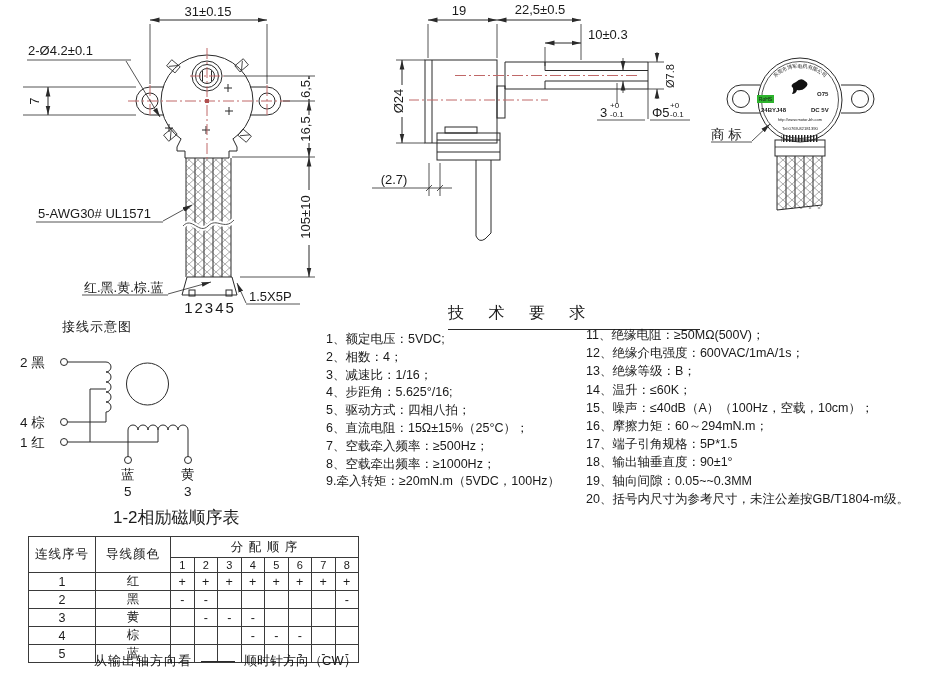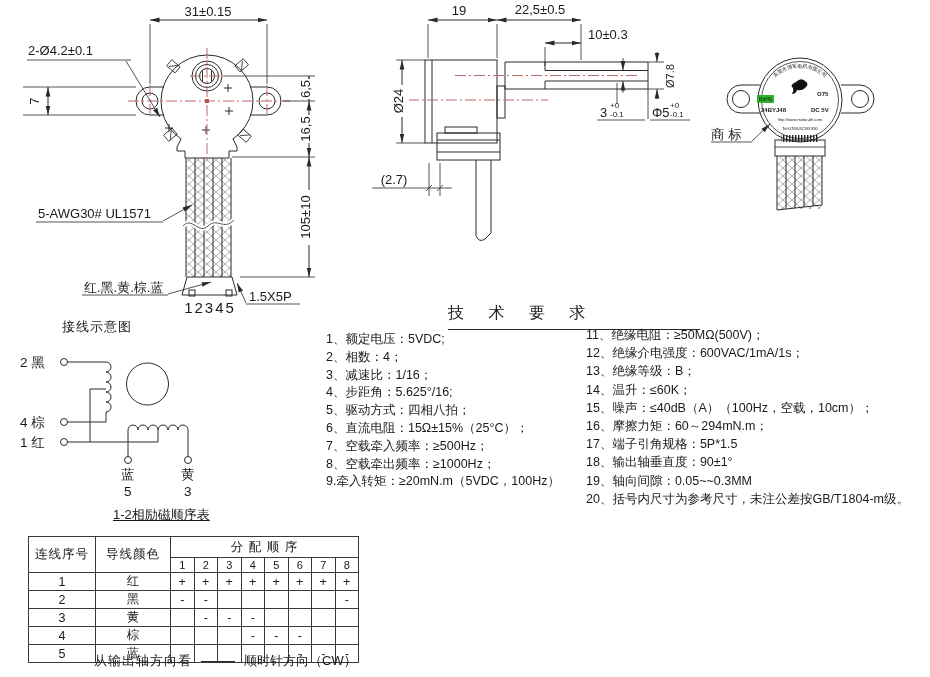--- a/index.html
+++ b/index.html
@@ -14,21 +14,21 @@
   .small{font-size:11px;}
   .whitebg{fill:#ffffff;stroke:none;}
   .tech-title{position:absolute;left:448px;top:303px;width:252px;text-align:left;
       font-size:16px;letter-spacing:10px;border-bottom:1.5px solid #2a2a2a;padding-bottom:5px;}
   .tech-col{position:absolute;font-size:12.5px;white-space:nowrap;}
   .tech-col div{height:17.8px;line-height:17.8px;}
   #tech-left{left:326px;top:331px;width:275px;}
   #tech-right{left:586px;top:326px;width:344px;}
   #tech-right div{height:18.2px;line-height:18.2px;}
   .wiring-title{position:absolute;left:62px;top:318px;font-size:13px;letter-spacing:1px;text-align:right;}
-  .wiring-subtitle{position:absolute;left:113px;top:506px;font-size:13px;text-decoration:underline;}
+  .wiring-subtitle{position:absolute;left:113px;top:506px;font-size:17px;}
   #seq-table{position:absolute;left:28px;top:536px;border-collapse:collapse;table-layout:fixed;padding-left:28px;}
   #seq-table td,#seq-table th{border:1px solid #3a3a3a;text-align:center;vertical-align:middle;
       font-weight:normal;padding:0;font-size:12px;}
   #seq-table .num{font-size:11px;height:14px;}
   #seq-table .datarow td{height:16px;font-size:12.5px;}
   #seq-table .hdr{height:20px;font-size:12.5px;letter-spacing:1px;}
   .table-footer{position:absolute;left:60px;top:652px;width:330px;display:flex;align-items:center;
       font-size:13px;}
   .table-footer .dashline{width:34px;border-top:1.5px solid #2a2a2a;margin:0 9px;}
   .table-footer .fl{margin-left:34px;letter-spacing:1px;}

